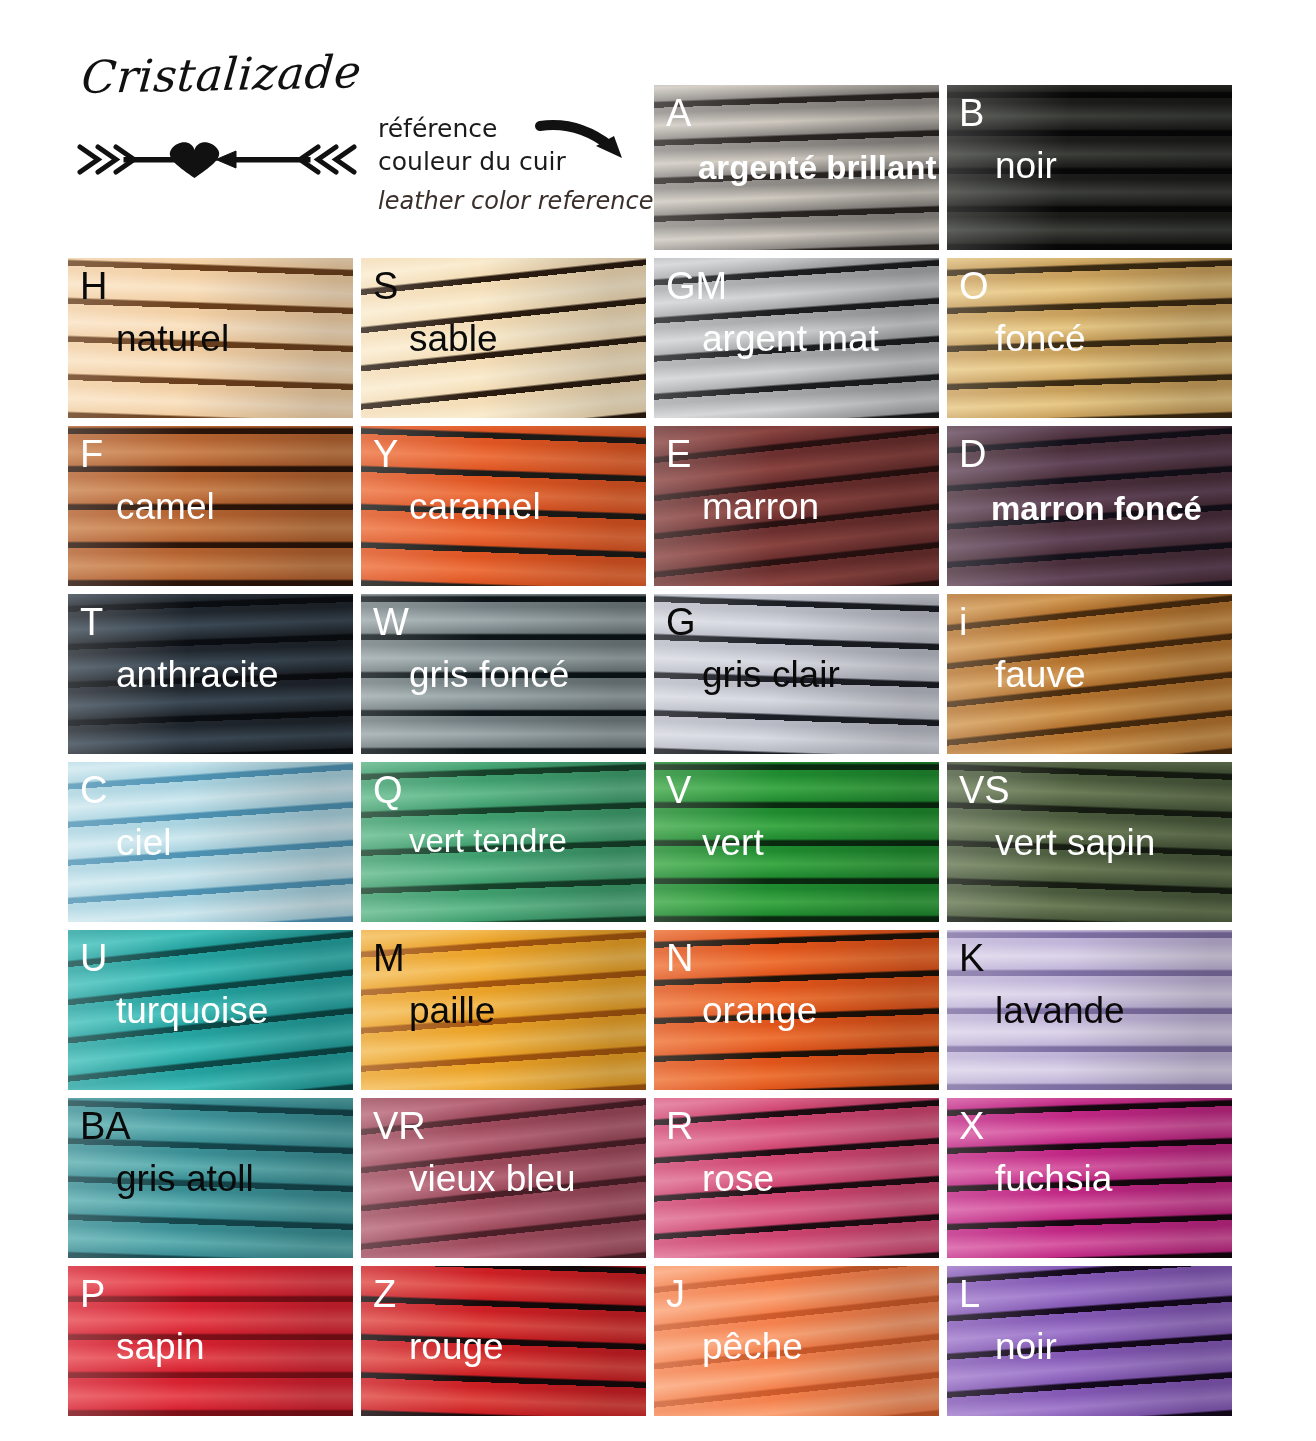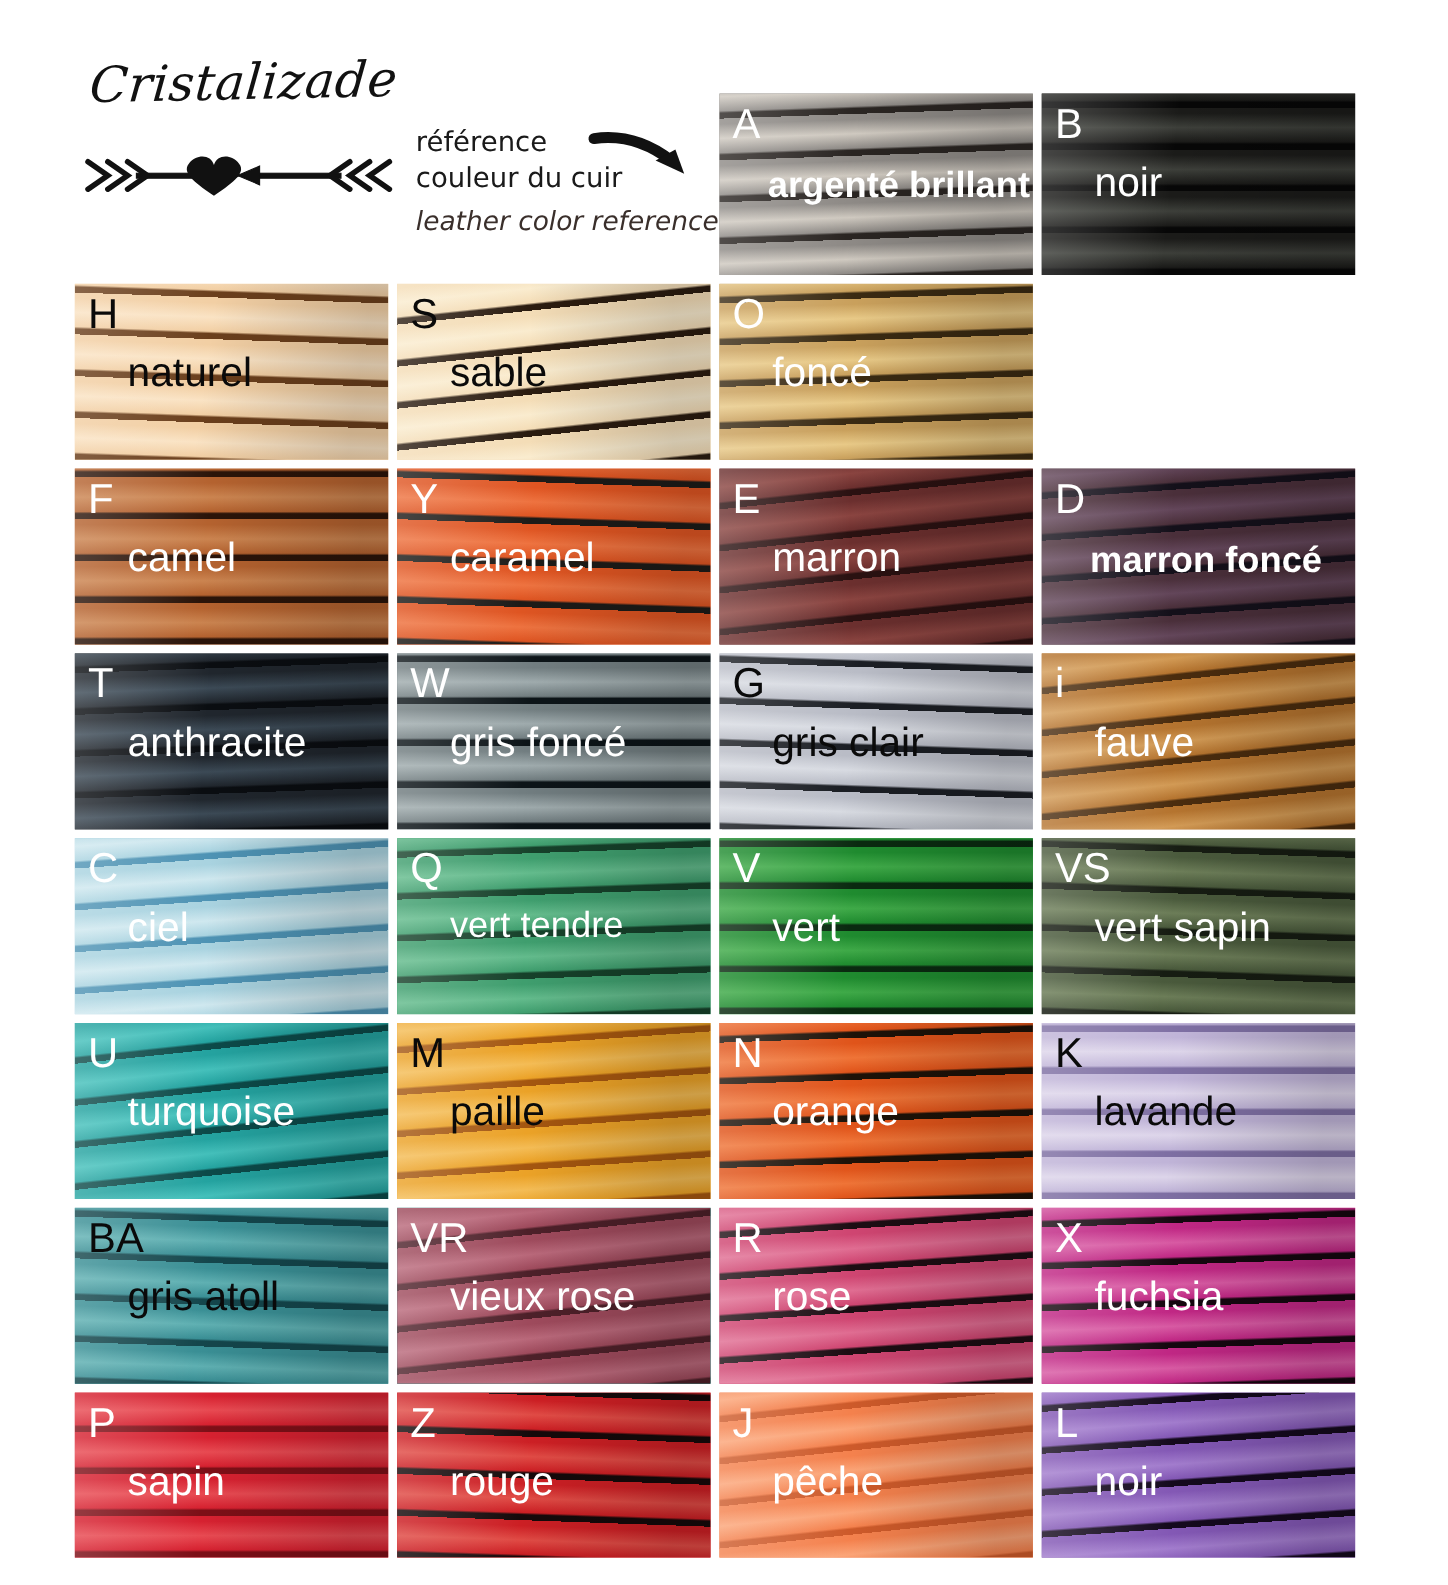--- a/index.html
+++ b/index.html
@@ -168,20 +168,26 @@
           <div class="gloss" style="background: linear-gradient(98deg, rgba(255, 255, 255, 0.2), rgba(255, 255, 255, 0) 42%, rgba(0, 0, 0, 0.16) 88%);"></div>
           <div class="code">H</div>
           <div class="cname">naturel</div>
         </div>
         <div class="swatch txt-dark" style="background: rgb(244, 221, 183);">
           <div class="tex" style="background: repeating-linear-gradient(-6deg, rgb(43, 28, 16) 0px, rgb(43, 28, 16) 5px, rgb(244, 221, 183) 7px, rgb(250, 236, 207) 20px, rgb(244, 221, 183) 33px, rgb(244, 221, 183) 38px);"></div>
           <div class="gloss" style="background: linear-gradient(90deg, rgba(255, 255, 255, 0.2), rgba(255, 255, 255, 0) 42%, rgba(0, 0, 0, 0.16) 88%);"></div>
           <div class="code">S</div>
           <div class="cname">sable</div>
         </div>
+        <div class="swatch txt-light" style="background: rgb(168, 169, 171);">
+          <div class="tex" style="background: repeating-linear-gradient(-4deg, rgb(29, 30, 32) 0px, rgb(29, 30, 32) 5px, rgb(168, 169, 171) 7px, rgb(210, 211, 212) 20px, rgb(168, 169, 171) 33px, rgb(168, 169, 171) 38px);"></div>
+          <div class="gloss" style="background: linear-gradient(92deg, rgba(255, 255, 255, 0.2), rgba(255, 255, 255, 0) 42%, rgba(0, 0, 0, 0.16) 88%);"></div>
+          <div class="code">GM</div>
+          <div class="cname">argent mat</div>
+        </div>
         <div class="swatch txt-light" style="background: rgb(201, 160, 92);">
           <div class="tex" style="background: repeating-linear-gradient(-2deg, rgb(58, 42, 18) 0px, rgb(58, 42, 18) 5px, rgb(201, 160, 92) 7px, rgb(232, 201, 135) 20px, rgb(201, 160, 92) 33px, rgb(201, 160, 92) 38px);"></div>
           <div class="gloss" style="background: linear-gradient(94deg, rgba(255, 255, 255, 0.2), rgba(255, 255, 255, 0) 42%, rgba(0, 0, 0, 0.16) 88%);"></div>
           <div class="code">O</div>
           <div class="cname">foncé</div>
         </div>
       </div>
       <div class="grid-row">
         <div class="swatch txt-light" style="background: rgb(180, 98, 47);">
           <div class="tex" style="background: repeating-linear-gradient(0deg, rgb(43, 20, 9) 0px, rgb(43, 20, 9) 5px, rgb(180, 98, 47) 7px, rgb(203, 132, 80) 20px, rgb(180, 98, 47) 33px, rgb(180, 98, 47) 38px);"></div>
@@ -286,25 +292,25 @@
           <div class="cname">lavande</div>
         </div>
       </div>
       <div class="grid-row">
         <div class="swatch txt-dark" style="background: rgb(58, 143, 149);">
           <div class="tex" style="background: repeating-linear-gradient(2deg, rgb(20, 70, 76) 0px, rgb(20, 70, 76) 5px, rgb(58, 143, 149) 7px, rgb(95, 176, 178) 20px, rgb(58, 143, 149) 33px, rgb(58, 143, 149) 38px);"></div>
           <div class="gloss" style="background: linear-gradient(98deg, rgba(255, 255, 255, 0.2), rgba(255, 255, 255, 0) 42%, rgba(0, 0, 0, 0.16) 88%);"></div>
           <div class="code">BA</div>
           <div class="cname">gris atoll</div>
         </div>
-        <div class="swatch txt-light" style="background: #0f766e;">
+        <div class="swatch txt-light" style="background: #a16207;">
           <div class="tex" style="background: repeating-linear-gradient(-6deg, rgb(77, 32, 41) 0px, rgb(77, 32, 41) 5px, rgb(158, 74, 92) 7px, rgb(185, 104, 122) 20px, rgb(158, 74, 92) 33px, rgb(158, 74, 92) 38px);"></div>
           <div class="gloss" style="background: linear-gradient(90deg, rgba(255, 255, 255, 0.2), rgba(255, 255, 255, 0) 42%, rgba(0, 0, 0, 0.16) 88%);"></div>
           <div class="code">VR</div>
-          <div class="cname">vieux rose</div>
+          <div class="cname">vieux bleu</div>
         </div>
         <div class="swatch txt-light" style="background: rgb(207, 69, 113);">
           <div class="tex" style="background: repeating-linear-gradient(-4deg, rgb(29, 13, 19) 0px, rgb(29, 13, 19) 5px, rgb(207, 69, 113) 7px, rgb(224, 109, 146) 20px, rgb(207, 69, 113) 33px, rgb(207, 69, 113) 38px);"></div>
           <div class="gloss" style="background: linear-gradient(92deg, rgba(255, 255, 255, 0.2), rgba(255, 255, 255, 0) 42%, rgba(0, 0, 0, 0.16) 88%);"></div>
           <div class="code">R</div>
           <div class="cname">rose</div>
         </div>
         <div class="swatch txt-light" style="background: rgb(192, 39, 132);">
           <div class="tex" style="background: repeating-linear-gradient(-2deg, rgb(21, 7, 15) 0px, rgb(21, 7, 15) 5px, rgb(192, 39, 132) 7px, rgb(216, 90, 163) 20px, rgb(192, 39, 132) 33px, rgb(192, 39, 132) 38px);"></div>
           <div class="gloss" style="background: linear-gradient(94deg, rgba(255, 255, 255, 0.2), rgba(255, 255, 255, 0) 42%, rgba(0, 0, 0, 0.16) 88%);"></div>

